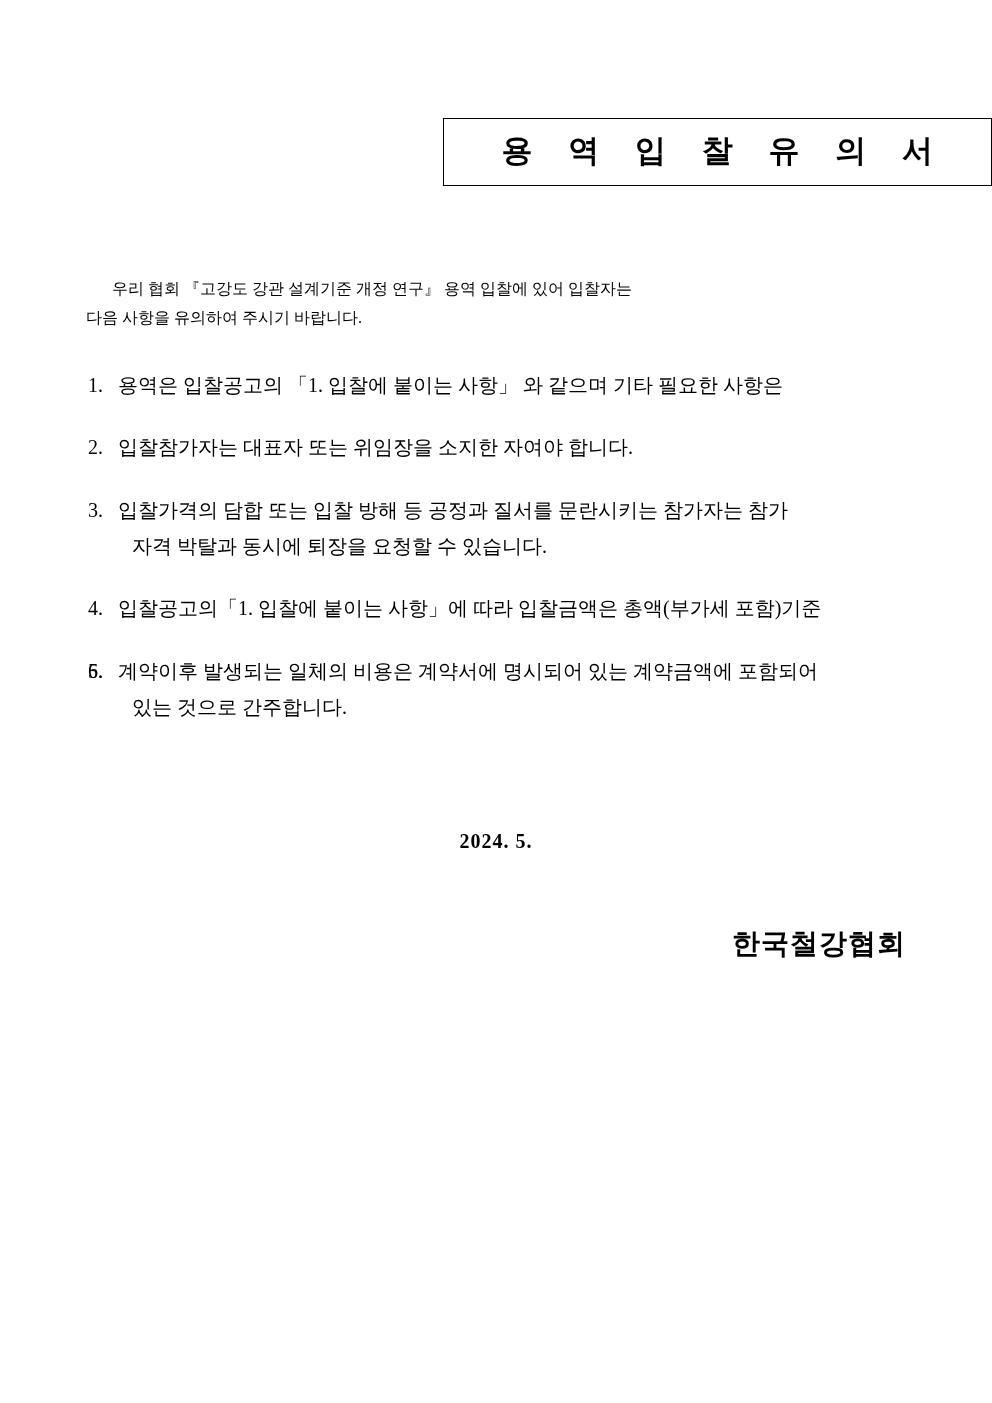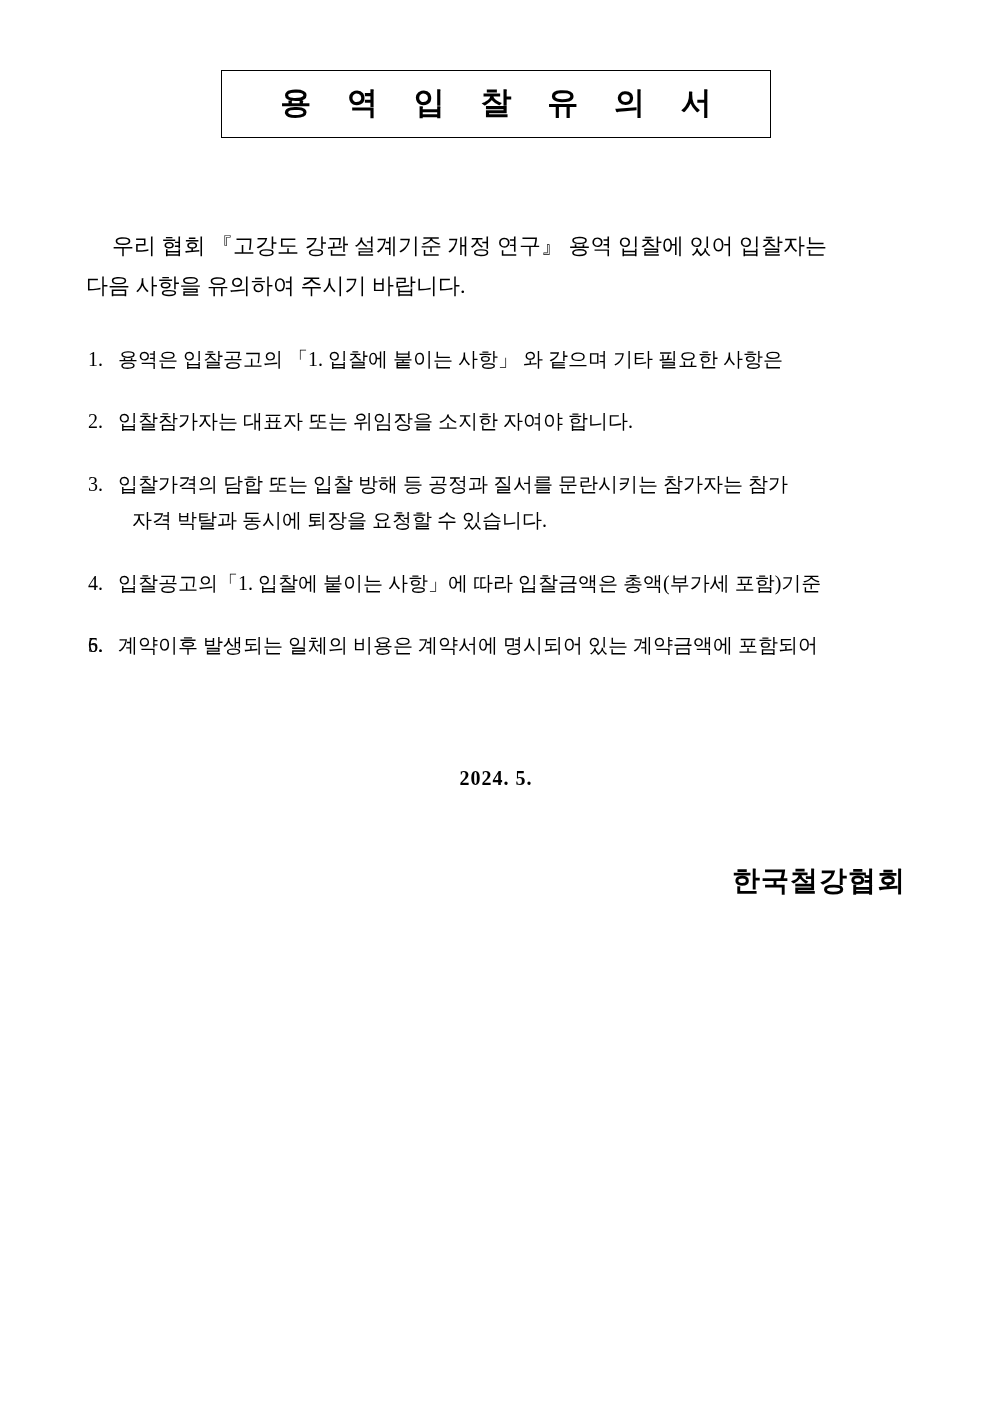--- a/index.html
+++ b/index.html
@@ -18,23 +18,23 @@
   .page {
     width: 992px;
     height: 1403px;
     box-sizing: border-box;
     padding: 0;
     position: relative;
   }
 
   
   .title-wrap {
-    margin-top: 70px;
+    margin-top: 118px;
     display: flex;
-    justify-content: center;
+    justify-content: flex-end;
     border-radius: 30px;
   }
   .title-box {
     border: 1px solid #000;
     padding: 14px 44px 16px 44px;
     min-width: 430px;
     text-align: center;
     box-sizing: border-box;
   }
   .title-text {
@@ -45,21 +45,21 @@
     line-height: 1.15;
     white-space: nowrap;
   }
 
   
   .body-block {
     margin-top: 88px;
     padding: 0 86px 0 86px;
   }
   .intro {
-    font-size: 22px;
+    font-size: 16px;
     line-height: 1.85;
     margin-bottom: 34px;
   }
   .intro .line1 {
     text-indent: 26px;
   }
   .intro .line2 {
     text-indent: 0;
   }
 
@@ -158,20 +158,21 @@
       <li>
         <span class="num">5.</span>
         <span class="txt">
         </span>
       </li>
 
       <li>
         <span class="num">6.</span>
         <span class="txt">
           <span class="l1">계약이후 발생되는 일체의 비용은 계약서에 명시되어 있는 계약금액에 포함되어</span>
+          <span class="l2">있는 것으로 간주합니다.</span>
         </span>
       </li>
 
     </ol>
 
     <div class="date">2024.  5.</div>
     <div class="org">한국철강협회</div>
 
   </div>
 </div>

